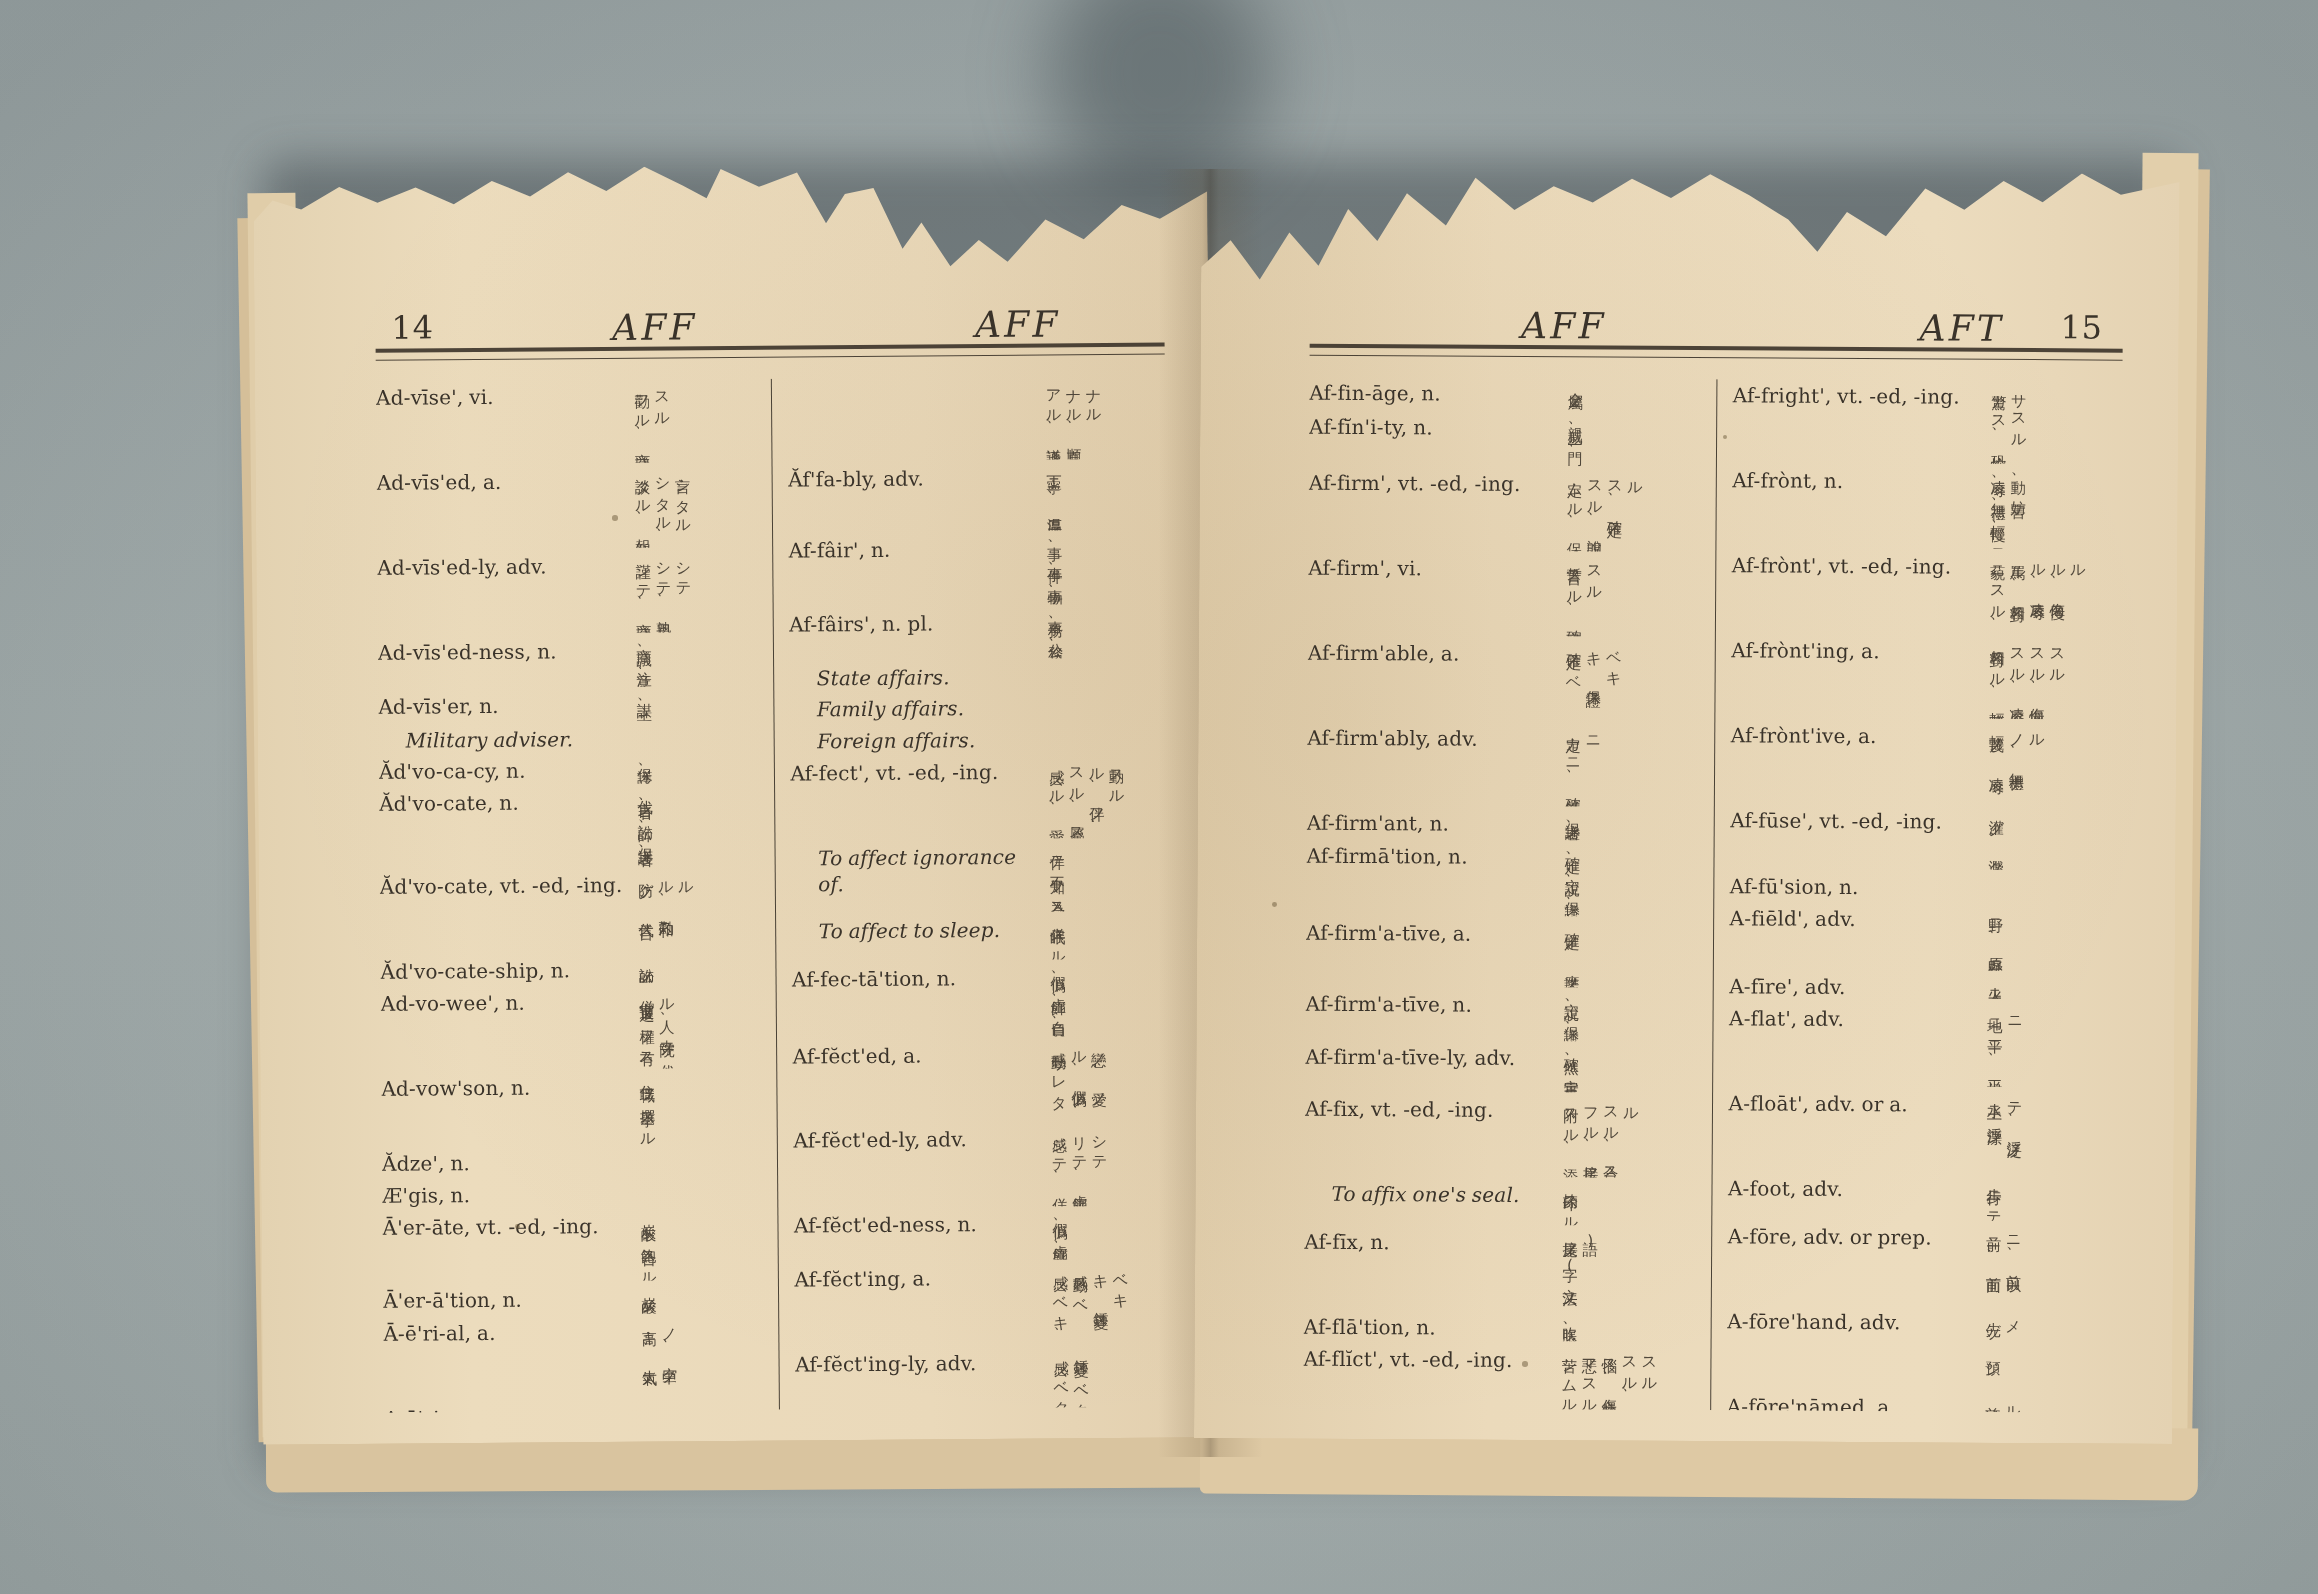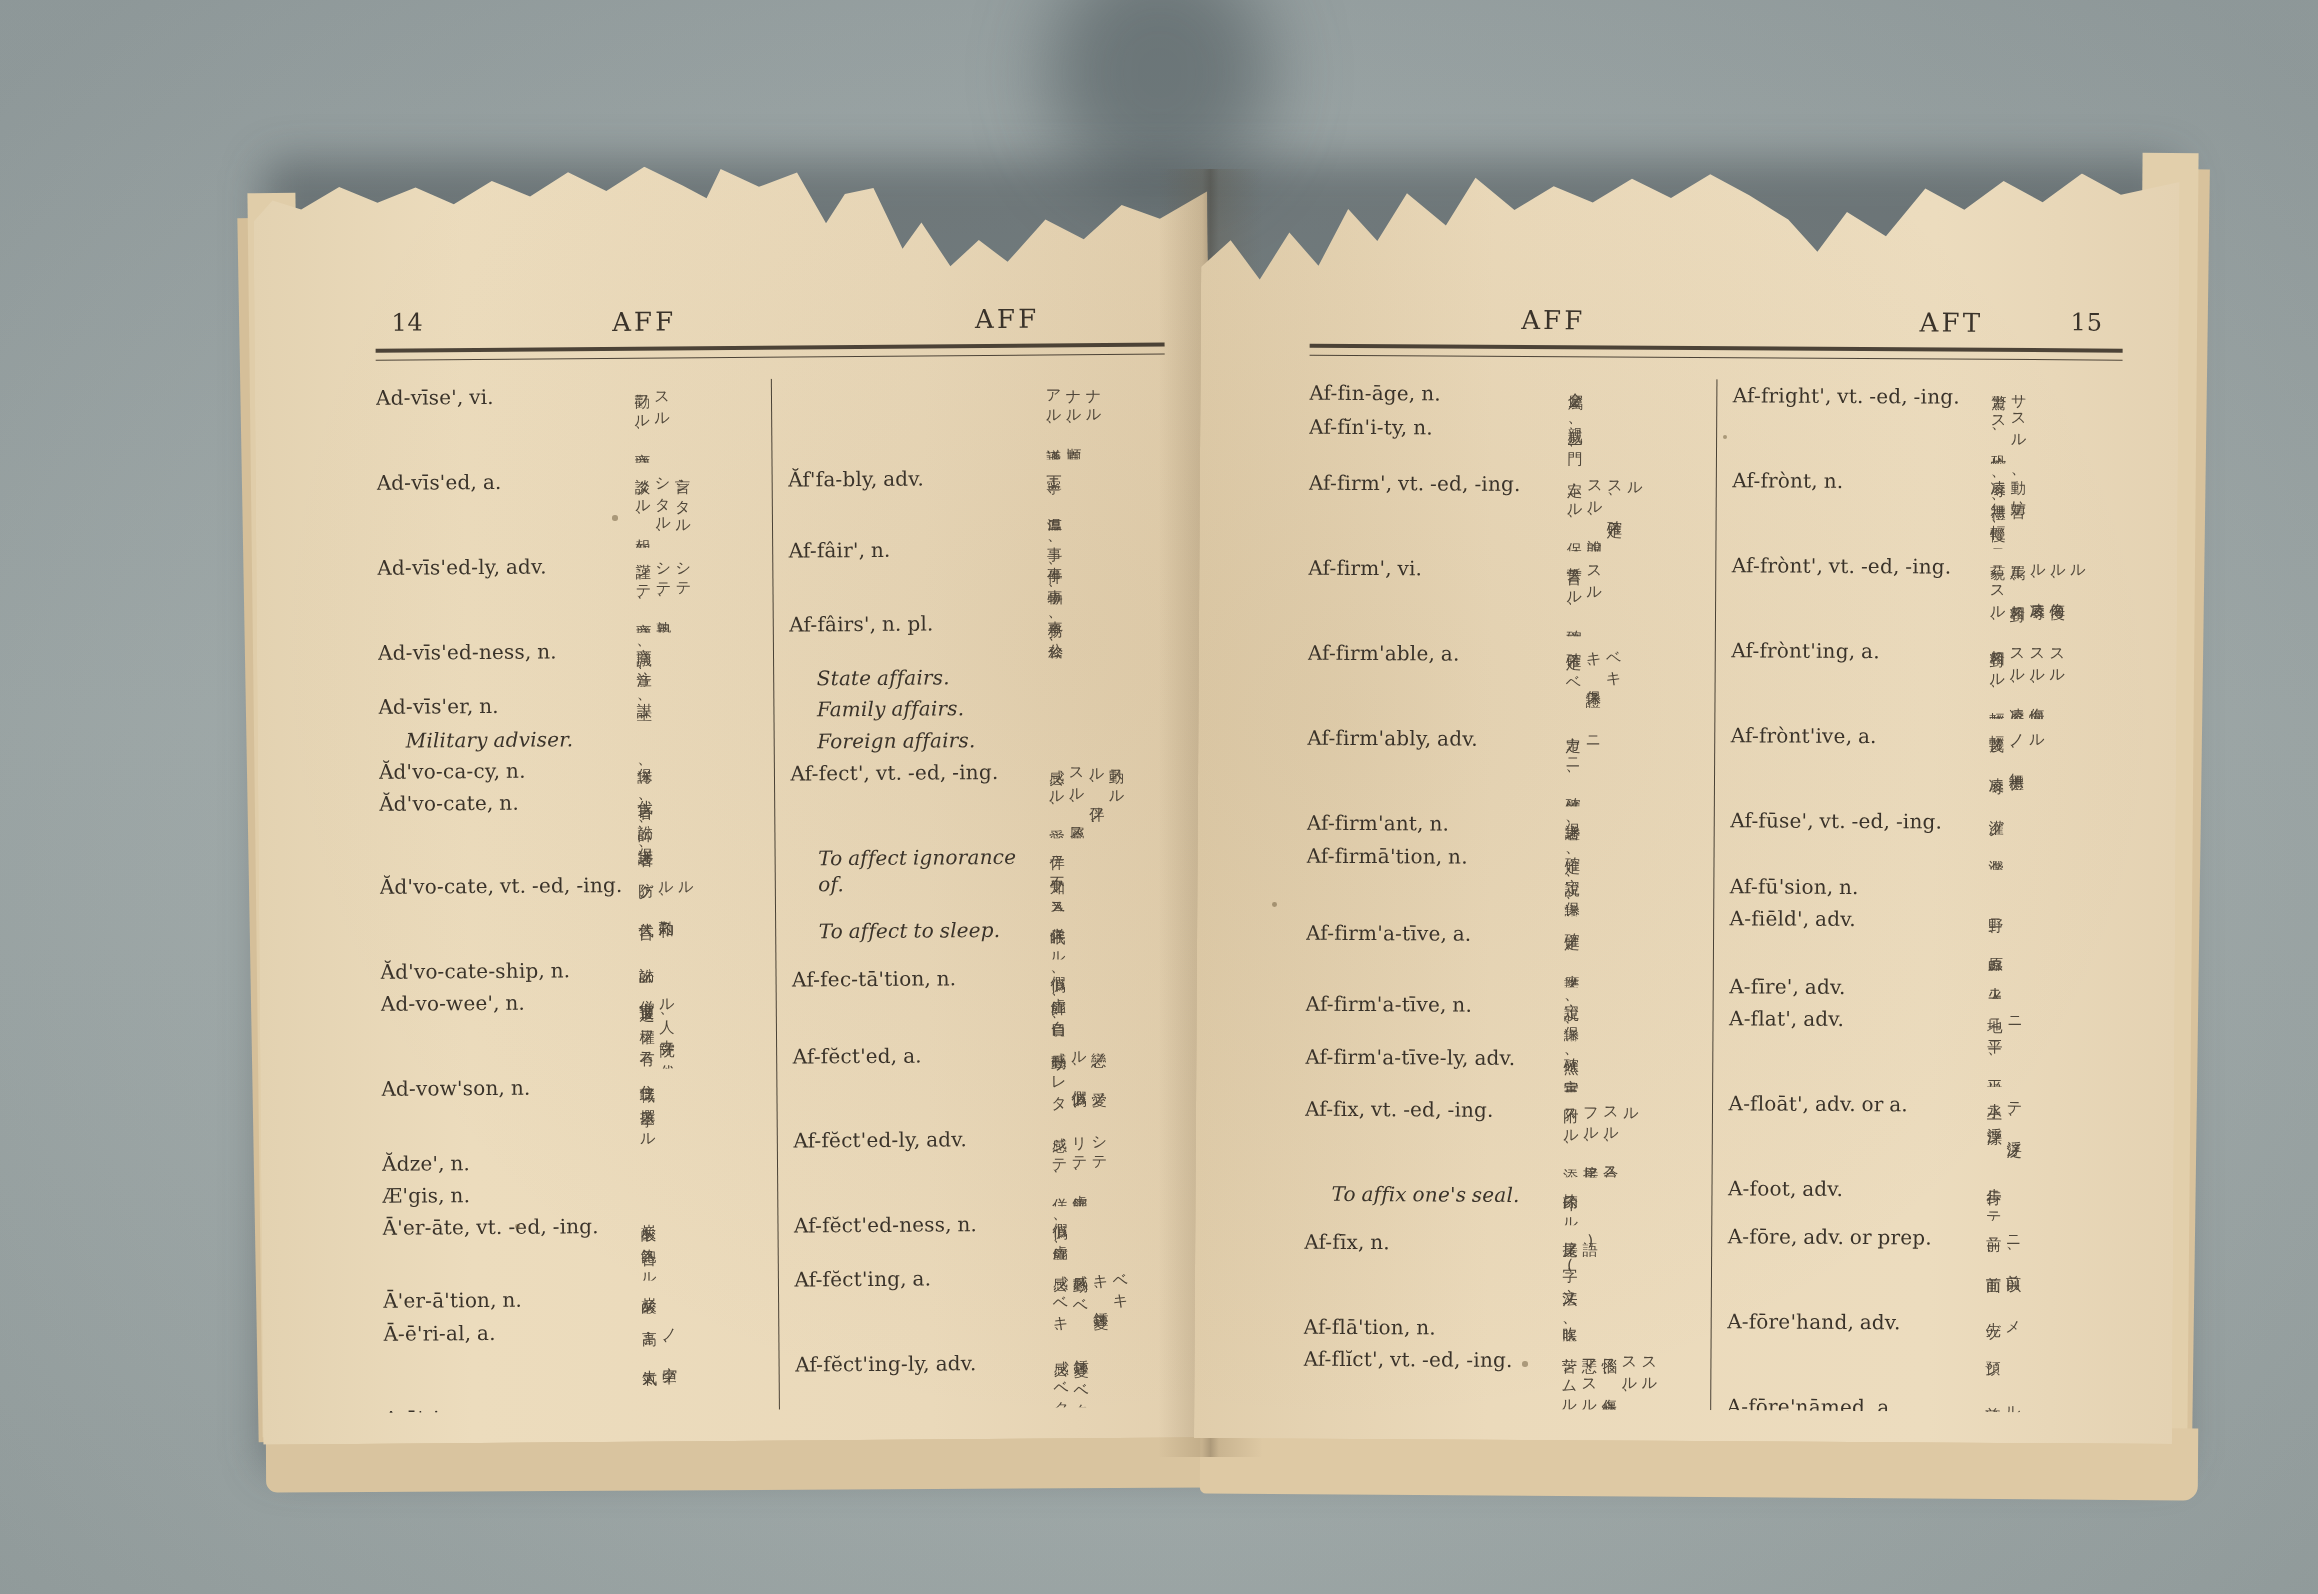--- a/index.html
+++ b/index.html
@@ -39,22 +39,22 @@
   .page-left .sheet{clip-path:polygon(0 97px,2% 76px,5% 85px,9% 63px,13% 79px,17% 64px,21% 81px,25% 58px,29% 74px,33% 50px,37% 69px,41% 45px,45% 64px,47.5% 77px,49% 48px,53% 66px,57% 52px,60% 103px,62% 74px,65% 68px,68% 129px,70% 103px,73% 147px,76% 121px,79% 143px,83% 101px,87% 121px,91% 87px,95% 101px,100% 74px,100% 100%,0 100%);}
   .page-right .sheet{clip-path:polygon(0 149px,3% 122px,6% 161px,9% 114px,12% 147px,15% 90px,18% 122px,21% 74px,25% 106px,28% 58px,32% 90px,36% 66px,40% 82px,44% 58px,48% 77px,52% 53px,56% 74px,60% 98px,63% 130px,66% 90px,70% 114px,74% 66px,78% 87px,82% 58px,86% 79px,90% 50px,94% 71px,100% 58px,100% 100%,0 100%);}
   .gutter{position:absolute;left:900px;top:48px;width:105px;height:1288px;
     background:linear-gradient(90deg, rgba(90,70,40,0) 0%, rgba(90,70,40,0.18) 42%, rgba(60,45,25,0.30) 50%, rgba(90,70,40,0.16) 58%, rgba(90,70,40,0) 100%);}
 
   .page-inner{position:absolute;left:0;top:0;right:0;bottom:0;color:#3a332a;}
   .page-left .page-inner{padding:185px 44px 48px 121px;}
   .page-right .page-inner{padding:185px 56px 48px 109px;}
 
   .pg-header{display:flex;align-items:baseline;height:35px;position:relative;}
-  .pg-num{font-size:24px;letter-spacing:0.8px;}
-  .hdr-word{font-size:26px;letter-spacing:3.2px;}
+  .pg-num{font-size:32px;letter-spacing:0.8px;}
+  .hdr-word{font-size:36px;letter-spacing:3.2px;font-style:italic;}
   .page-left .pg-num{position:absolute;left:16px;}
   .page-left .hdr-word.h1{position:absolute;left:30%;}
   .page-left .hdr-word.h2{position:absolute;left:76%;}
   .page-right .hdr-word.h1{position:absolute;left:26%;}
   .page-right .hdr-word.h2{position:absolute;left:75%;}
   .page-right .pg-num{position:absolute;right:20px;}
   .rule{height:7.2px;border-top:4.8px solid #372f26;border-bottom:1.6px solid #372f26;margin-top:4.8px;opacity:0.88;}
 
   .cols{display:flex;margin-top:21px;height:1031px;overflow:hidden;}
   .col{width:50%;overflow:hidden;padding-right:11.3px;box-sizing:border-box;}

